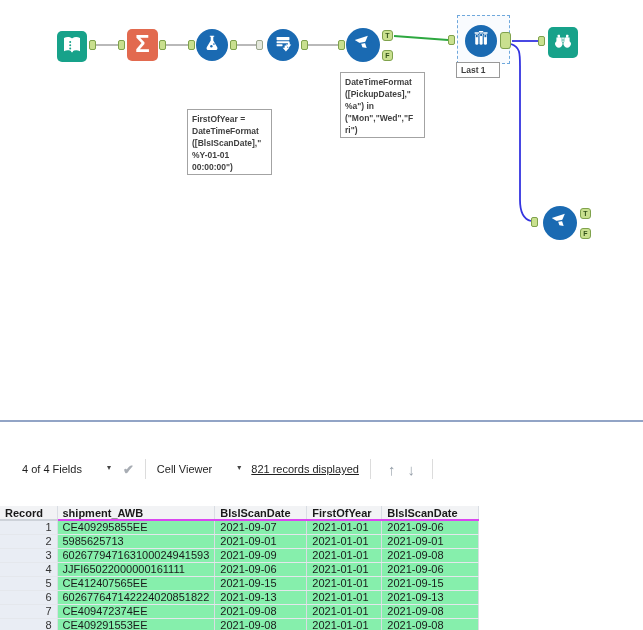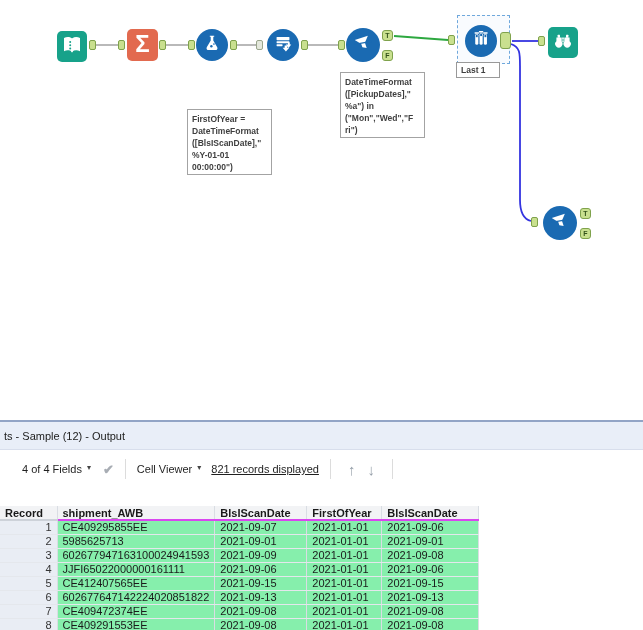--- a/index.html
+++ b/index.html
@@ -21,21 +21,21 @@
   .anchor.tf { width:11px; height:11px; font-size:7px; font-weight:bold; color:#33511A; display:flex; align-items:center; justify-content:center; border-radius:3px; }
   .anchor.bigout { width:11px; height:17px; border-radius:3px; }
   .selection-box { position:absolute; border:1px dashed #6FA8DC; background:rgba(140,185,235,0.05); }
   .annotation { position:absolute; border:1px solid #A3A3A3; background:#fff; font-size:8.5px; font-weight:bold; color:#3F3F3F; line-height:12px; padding:3px 4px; white-space:pre; overflow:hidden; }
   .tool-label { position:absolute; border:1px solid #999; background:#fff; font-size:8.5px; font-weight:bold; color:#3F3F3F; padding:2px 4px; white-space:pre; }
 
   
   .panel-topline { position:absolute; left:0; top:420px; width:643px; height:2px; background:#92A4C6; }
   .results-header { position:absolute; left:0; top:422px; width:643px; height:28px; background:#E9EEF8; border-bottom:1px solid #D8DEEC; font-size:11px; color:#222; line-height:28px; padding-left:4px; }
   .results-toolbar { position:absolute; left:0; top:450px; width:643px; height:38px; background:#fff; display:flex; align-items:center; padding-left:22px; font-size:11px; color:#1F1F1F; }
-  .tb-item { display:flex; align-items:flex-start; }
+  .tb-item { display:flex; align-items:flex-start;gap:20px; }
   .caret { font-size:8px; color:#444; margin-left:5px; }
   .tb-check { color:#A8ADB4; font-size:13px; font-weight:bold; margin-left:12px; }
   .tb-sep { width:1px; height:20px; background:#DCDCDC; margin:0 11px; }
   .tb-arrow { color:#97A0AA; font-size:15px; margin:0 6px; }
 
   .results-table { position:absolute; left:0; top:506px; border-collapse:collapse; table-layout:fixed; background:#86efac; }
   .results-table th { background:#F2F3F5; font-size:11px; font-weight:bold; color:#1A1A1A; text-align:left; height:14px; padding:0 5px; border-right:1px solid #D9DDE3; border-bottom:2px solid #d946ef; white-space:nowrap; overflow:hidden; }
   .results-table th.rec { border-bottom:2px solid #CDD2D9; }
   .results-table td { font-size:11px; color:#1A1A1A; height:14px; padding:0 5px; border-right:1px solid #D9DDE3; border-bottom:1px solid #E4E7EC; white-space:nowrap; overflow:hidden; }
   .results-table td.rec { background:#E9EDF4; text-align:right; color:#333; }
@@ -176,21 +176,20 @@
 %Y-01-01
 00:00:00")</div>
     <div class="annotation" style="left:340px;top:72px;width:85px;height:66px;">DateTimeFormat
 ([PickupDates],"
 %a") in
 ("Mon","Wed","F
 ri")</div>
   </div>
 
   <div class="panel-topline"></div>
-  <div class="results-header">ts - Sample (12) - Output</div>
 
   <div class="results-toolbar">
     <div class="tb-item">
       <span>4 of 4 Fields</span>
       <span class="caret">▾</span>
     </div>
     <span class="tb-check">✔</span>
     <div class="tb-sep"></div>
     <div class="tb-item">
       <span>Cell Viewer</span>

